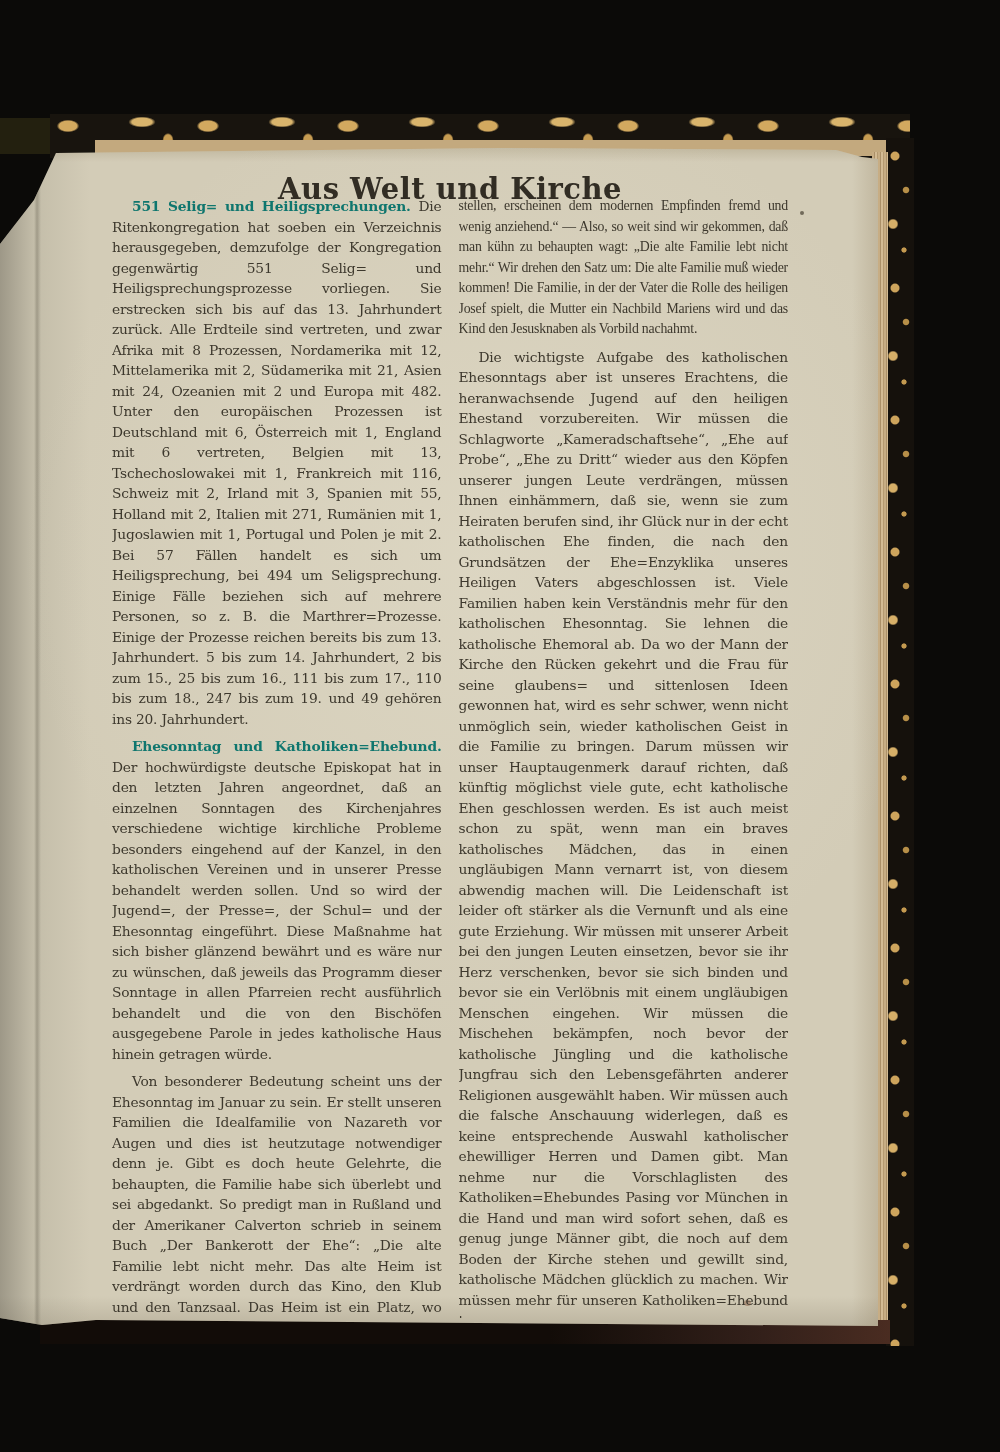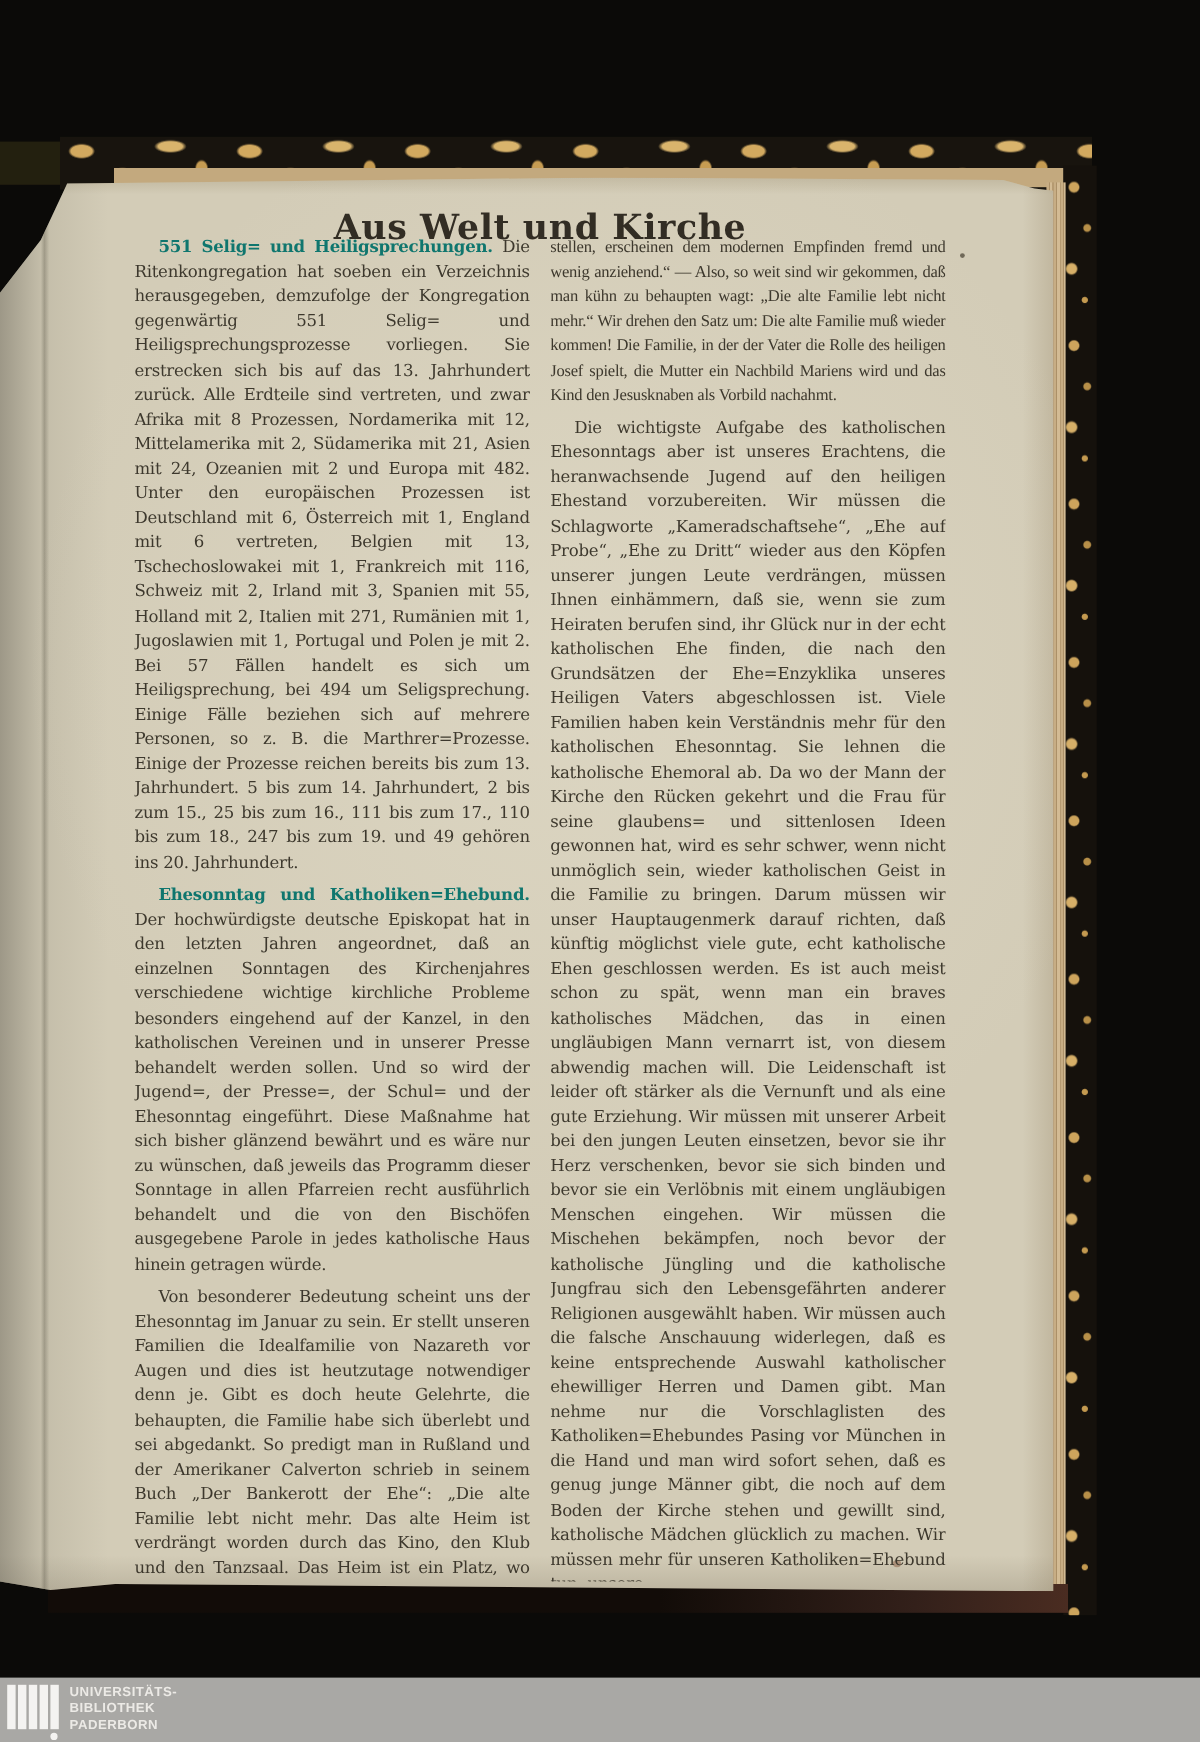--- a/index.html
+++ b/index.html
@@ -112,29 +112,14 @@
       <p><span class="lead">551 Selig= und Heiligsprechungen. </span><span>Die Ritenkongregation hat soeben ein Verzeichnis herausgegeben, demzufolge der Kongregation gegenwärtig 551 Selig= und Heiligsprechungsprozesse vorliegen. Sie erstrecken sich bis auf das 13. Jahrhundert zurück. Alle Erdteile sind vertreten, und zwar Afrika mit 8 Prozessen, Nordamerika mit 12, Mittelamerika mit 2, Südamerika mit 21, Asien mit 24, Ozeanien mit 2 und Europa mit 482. Unter den europäischen Prozessen ist Deutschland mit 6, Österreich mit 1, England mit 6 vertreten, Belgien mit 13, Tschechoslowakei mit 1, Frankreich mit 116, Schweiz mit 2, Irland mit 3, Spanien mit 55, Holland mit 2, Italien mit 271, Rumänien mit 1, Jugoslawien mit 1, Portugal und Polen je mit 2. Bei 57 Fällen handelt es sich um Heiligsprechung, bei 494 um Seligsprechung. Einige Fälle beziehen sich auf mehrere Personen, so z. B. die Marthrer=Prozesse. Einige der Prozesse reichen bereits bis zum 13. Jahrhundert. 5 bis zum 14. Jahrhundert, 2 bis zum 15., 25 bis zum 16., 111 bis zum 17., 110 bis zum 18., 247 bis zum 19. und 49 gehören ins 20. Jahrhundert.</span></p>
       <p><span class="lead">Ehesonntag und Katholiken=Ehebund. </span><span>Der hochwürdigste deutsche Episkopat hat in den letzten Jahren angeordnet, daß an einzelnen Sonntagen des Kirchenjahres verschiedene wichtige kirchliche Probleme besonders eingehend auf der Kanzel, in den katholischen Vereinen und in unserer Presse behandelt werden sollen. Und so wird der Jugend=, der Presse=, der Schul= und der Ehesonntag eingeführt. Diese Maßnahme hat sich bisher glänzend bewährt und es wäre nur zu wünschen, daß jeweils das Programm dieser Sonntage in allen Pfarreien recht ausführlich behandelt und die von den Bischöfen ausgegebene Parole in jedes katholische Haus hinein getragen würde.</span></p>
       <p><span>Von besonderer Bedeutung scheint uns der Ehesonntag im Januar zu sein. Er stellt unseren Familien die Idealfamilie von Nazareth vor Augen und dies ist heutzutage notwendiger denn je. Gibt es doch heute Gelehrte, die behaupten, die Familie habe sich überlebt und sei abgedankt. So predigt man in Rußland und der Amerikaner Calverton schrieb in seinem Buch „Der Bankerott der Ehe“: „Die alte Familie lebt nicht mehr. Das alte Heim ist verdrängt worden durch das Kino, den Klub und den Tanzsaal. Das Heim ist ein Platz, wo man speist und stirbt, und die alten Bilder, die unter dem Titel „Häusliches Glück“ Szenen einer ernsten, ruhigen Behaglichkeit dar=</span></p>
     </div>
     <div class="col">
       <p class="noindent"><span>stellen, erscheinen dem modernen Empfinden fremd und wenig anziehend.“ — Also, so weit sind wir gekommen, daß man kühn zu behaupten wagt: „Die alte Familie lebt nicht mehr.“ Wir drehen den Satz um: Die alte Familie muß wieder kommen! Die Familie, in der der Vater die Rolle des heiligen Josef spielt, die Mutter ein Nachbild Mariens wird und das Kind den Jesusknaben als Vorbild nachahmt.</span></p>
       <p><span>Die wichtigste Aufgabe des katholischen Ehesonntags aber ist unseres Erachtens, die heranwachsende Jugend auf den heiligen Ehestand vorzubereiten. Wir müssen die Schlagworte „Kameradschaftsehe“, „Ehe auf Probe“, „Ehe zu Dritt“ wieder aus den Köpfen unserer jungen Leute verdrängen, müssen Ihnen einhämmern, daß sie, wenn sie zum Heiraten berufen sind, ihr Glück nur in der echt katholischen Ehe finden, die nach den Grundsätzen der Ehe=Enzyklika unseres Heiligen Vaters abgeschlossen ist. Viele Familien haben kein Verständnis mehr für den katholischen Ehesonntag. Sie lehnen die katholische Ehemoral ab. Da wo der Mann der Kirche den Rücken gekehrt und die Frau für seine glaubens= und sittenlosen Ideen gewonnen hat, wird es sehr schwer, wenn nicht unmöglich sein, wieder katholischen Geist in die Familie zu bringen. Darum müssen wir unser Hauptaugenmerk darauf richten, daß künftig möglichst viele gute, echt katholische Ehen geschlossen werden. Es ist auch meist schon zu spät, wenn man ein braves katholisches Mädchen, das in einen ungläubigen Mann vernarrt ist, von diesem abwendig machen will. Die Leidenschaft ist leider oft stärker als die Vernunft und als eine gute Erziehung. Wir müssen mit unserer Arbeit bei den jungen Leuten einsetzen, bevor sie ihr Herz verschenken, bevor sie sich binden und bevor sie ein Verlöbnis mit einem ungläubigen Menschen eingehen. Wir müssen die Mischehen bekämpfen, noch bevor der katholische Jüngling und die katholische Jungfrau sich den Lebensgefährten anderer Religionen ausgewählt haben. Wir müssen auch die falsche Anschauung widerlegen, daß es keine entsprechende Auswahl katholischer ehewilliger Herren und Damen gibt. Man nehme nur die Vorschlaglisten des Katholiken=Ehebundes Pasing vor München in die Hand und man wird sofort sehen, daß es genug junge Männer gibt, die noch auf dem Boden der Kirche stehen und gewillt sind, katholische Mädchen glücklich zu machen. Wir müssen mehr für unseren Katholiken=Ehebund tun, unsere</span></p>
     </div>
   </div>
 
-  <div class="footer">
-    <div class="logo">
-      <span class="bar" style="left:0;"></span>
-      <span class="bar" style="left:9px;"></span>
-      <span class="bar" style="left:18px;"></span>
-      <span class="bar" style="left:27px;"></span>
-      <span class="bar" style="left:36px;"></span>
-      <span class="dot"></span>
-    </div>
-    <div class="libname">
-      <div>UNIVERSITÄTS-</div>
-      <div>BIBLIOTHEK</div>
-      <div>PADERBORN</div>
-    </div>
-  </div>
 
 </div>
 
 </body></html>

